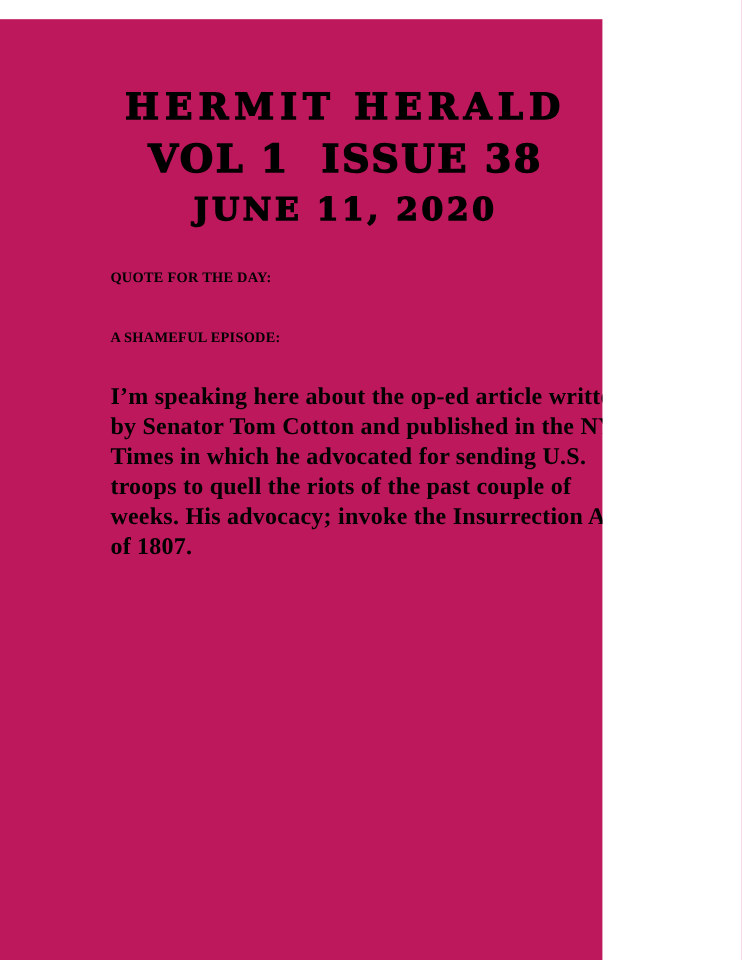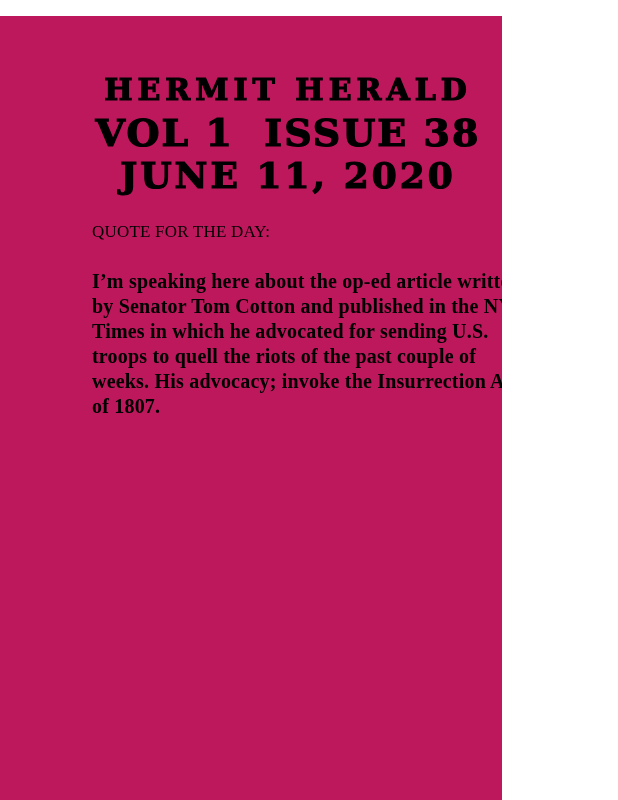--- a/index.html
+++ b/index.html
@@ -29,43 +29,43 @@
   .masthead-line {
     white-space: pre;
     line-height: 43px;
     -webkit-text-stroke: 1.2px #000000;
   }
   .masthead-title {
     font-size: 30px;
     letter-spacing: 5px;
   }
   .masthead-vol {
-    font-size: 38px;
+    font-size: 32px;
     letter-spacing: 2px;
   }
   .masthead-date {
-    font-size: 36px;
+    font-size: 26px;
     letter-spacing: 3px;
   }
   
   .body-copy {
     margin: 22px 0 0 92px;
     width: 442px;
     font-family: "Liberation Serif", "DejaVu Serif", serif;
     font-weight: bold;
     font-size: 20px;
     line-height: 25px;
     letter-spacing: 0.2px;
     color: #000000;
   }
   .body-copy h2 {
     margin: 0 0 25px 0;
-    font-size: 17px;
+    font-size: 12px;
     line-height: 25px;
-    font-weight: normal;
+    font-weight: bold;
   }
   .body-copy p {
     margin: 0 0 25px 0;
   }
 </style>
 </head>
 <body>
 
 <div class="page">
 
@@ -75,18 +75,19 @@
     <div class="masthead-line masthead-date">JUNE 11, 2020</div>
   </header>
 
   <main class="body-copy">
 
     <section>
       <h2>QUOTE FOR THE DAY:</h2>
     </section>
 
     <section>
+      <h2>A SHAMEFUL EPISODE:</h2>
       <p>I’m speaking here about the op-ed article written by Senator Tom Cotton and published in the NY Times in which he advocated for sending U.S. troops to quell the riots of the past couple of weeks. His advocacy; invoke the Insurrection Act of 1807.</p>
     </section>
 
   </main>
 
 </div>
 
 </body></html>

